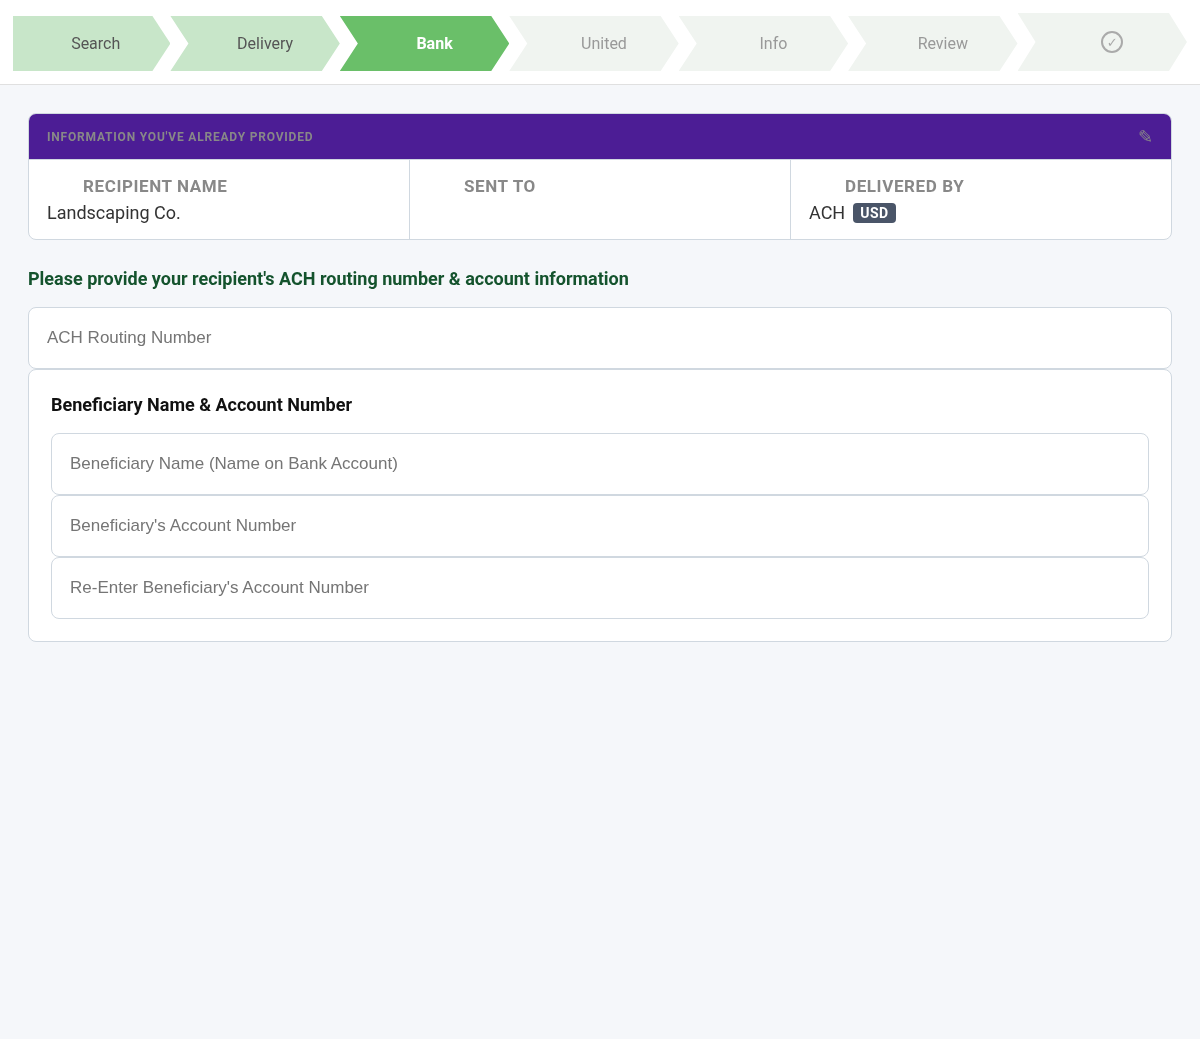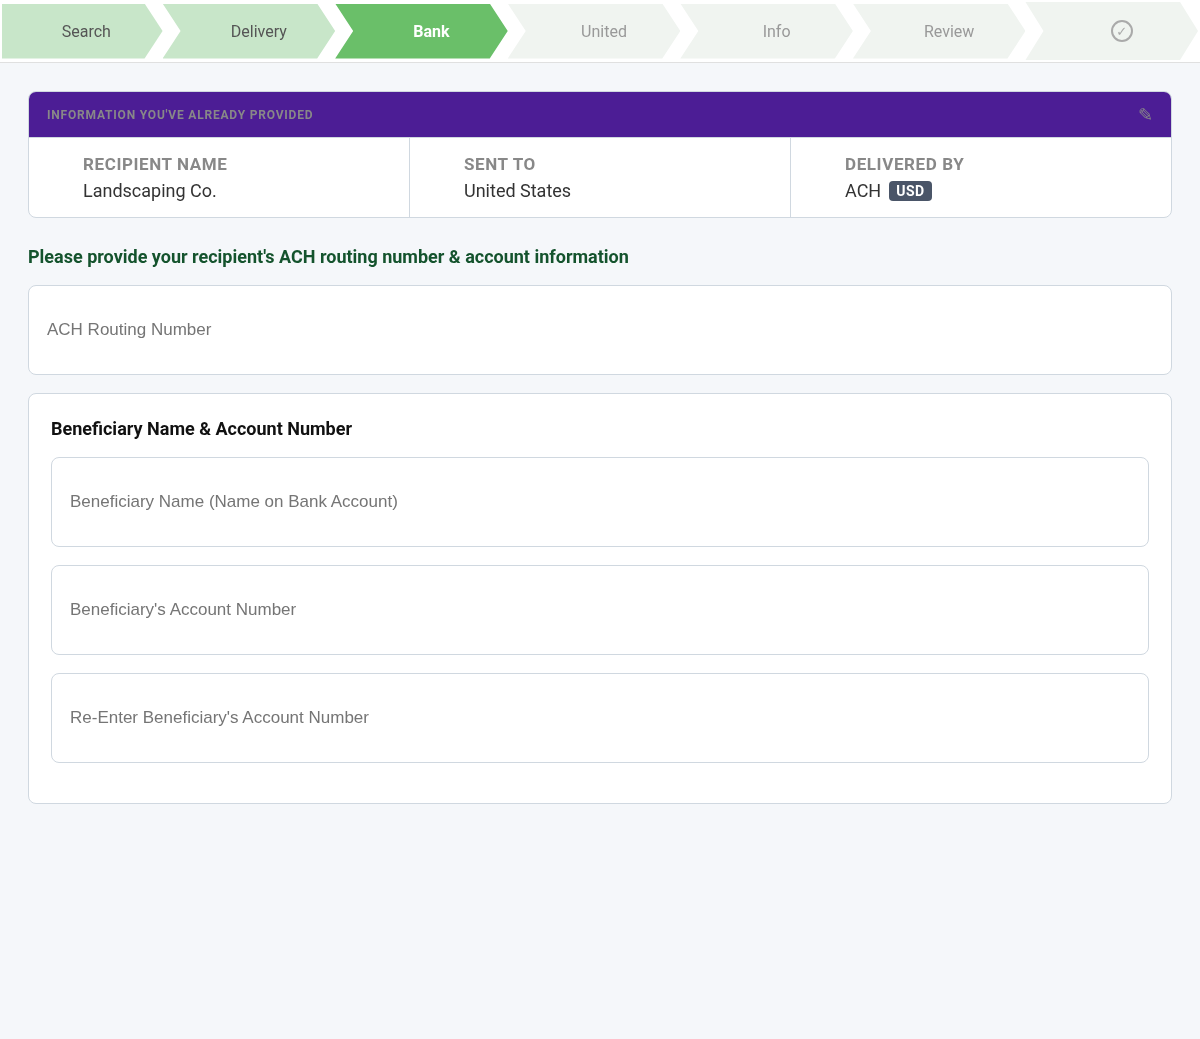--- a/index.html
+++ b/index.html
@@ -5,24 +5,24 @@
     * { box-sizing: border-box; margin: 0; padding: 0; }
     body {
       font-family: -apple-system, BlinkMacSystemFont, 'Segoe UI', Roboto, sans-serif;
       background: #f5f7fa;
       color: #333;
     }
 
     
     .stepper {
       display: flex;
-      align-items: center;
+      align-items: flex-end;
       background: #fff;
       border-bottom: 1px solid #e0e0e0;
-      padding: 2px;
+      padding: 13px;
       overflow: hidden;
     }
     .step {
       display: flex;
       align-items: center;
       justify-content: center;
       flex: 1;
       padding: 18px 8px 18px 28px;
       font-size: 16px;
       font-weight: 400;
@@ -115,21 +115,20 @@
       text-transform: uppercase;
       margin-bottom: 6px;
       margin-left: 36px;
     }
     .info-cell-value {
       font-size: 18px;
       color: #333;
       display: flex;
       align-items: center;
       gap: 8px;
-      margin-left: 36px;
     }
     .badge-usd {
       background: #4a5568;
       color: #fff;
       font-size: 14px;
       font-weight: 700;
       padding: 2px 7px;
       border-radius: 4px;
       letter-spacing: 0.5px;
     }
@@ -140,26 +139,25 @@
       font-weight: 700;
       color: #14532d;
       margin-bottom: 18px;
     }
 
     
     .input-field {
       width: 100%;
       border: 1px solid #d0d8e0;
       border-radius: 8px;
-      padding: 34px 18px;
+      padding: 20px 18px;
       font-size: 17px;
       color: #aaa;
       background: #fff;
       outline: none;
-      margin-bottom: 18px;
     }
 
     
     .sub-card {
       border: 1px solid #d0d8e0;
       border-radius: 8px;
       background: #fff;
       padding: 24px 22px 22px 22px;
       margin-bottom: 18px;
     }
@@ -209,23 +207,20 @@
     <div class="info-card-body">
 
     <div class="info-cell">
       <div class="info-cell-label">RECIPIENT NAME</div>
       <div class="info-cell-value">
             <span>Landscaping Co.</span>
           </div>
     </div>
         <div class="info-cell">
       <div class="info-cell-label">SENT TO</div>
-      <div class="info-cell-value">
-            <span>United States</span>
-          </div>
     </div>
         <div class="info-cell">
       <div class="info-cell-label">DELIVERED BY</div>
       <div class="info-cell-value">
             <span>ACH</span>
             <span class="badge-usd">USD</span>
           </div>
     </div>
       </div>
   </div>

